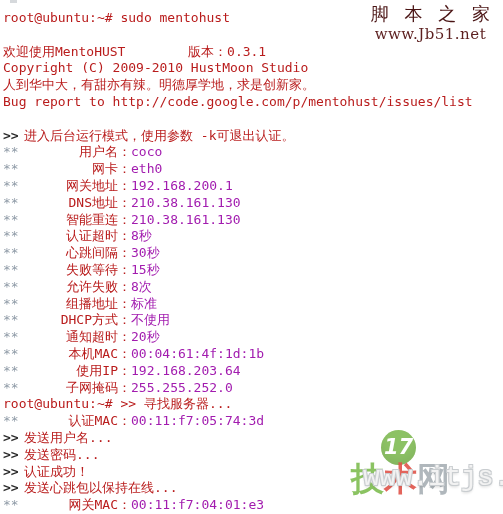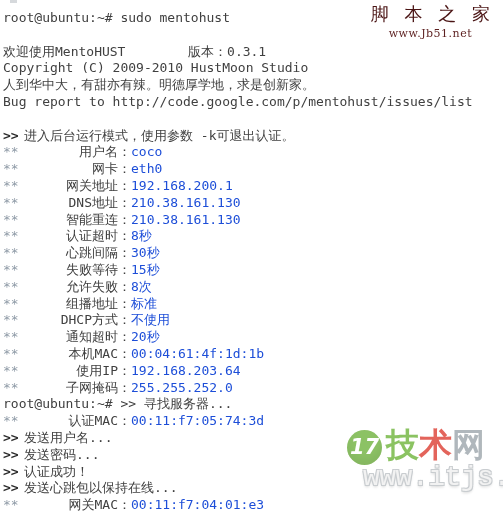--- a/index.html
+++ b/index.html
@@ -36,24 +36,24 @@
 
   
   .mark-star {
     color: #8e9aa6;
   }
   .mark-arrow {
     color: #2b2b2b;
     font-weight: bold;
   }
   .label {
-    color: #404040;
+    color: #b91c1c;
   }
   .value {
-    color: #1d4ed8;
+    color: #a21caf;
   }
   
   .kv-label {
     display: inline-block;
     width: 107px;
     text-align: right;
   }
   .prefix {
     display: inline-block;
     width: 21px;
@@ -82,21 +82,21 @@
   #wm-jb51 .wm-cn {
     font-family: "DejaVu Sans", "Liberation Sans", sans-serif;
     font-size: 18px;
     letter-spacing: 5px;
     color: #4a1414;
     display: block;
     padding-left: 5px;
   }
   #wm-jb51 .wm-url {
     font-family: "DejaVu Serif", "Liberation Serif", serif;
-    font-size: 11px;
+    font-size: 15px;
     letter-spacing: 0.5px;
     color: #5c1f1f;
     display: block;
     margin-top: 3px;
   }
 
   
   #wm-itjs {
     position: absolute;
     right: 4px;
@@ -104,20 +104,21 @@
     width: 152px;
     height: 78px;
     user-select: none;
   }
   #wm-itjs .logo-row {
     position: absolute;
     left: 0;
     top: 0;
     display: flex;
     align-items: center;
+    flex-direction: column;
   }
   #wm-itjs .badge {
     width: 35px;
     height: 35px;
     border-radius: 50%;
     background: #79b84a;
     color: #ffffff;
     font-family: "DejaVu Sans", "Liberation Sans", sans-serif;
     font-size: 21px;
     font-weight: bold;

